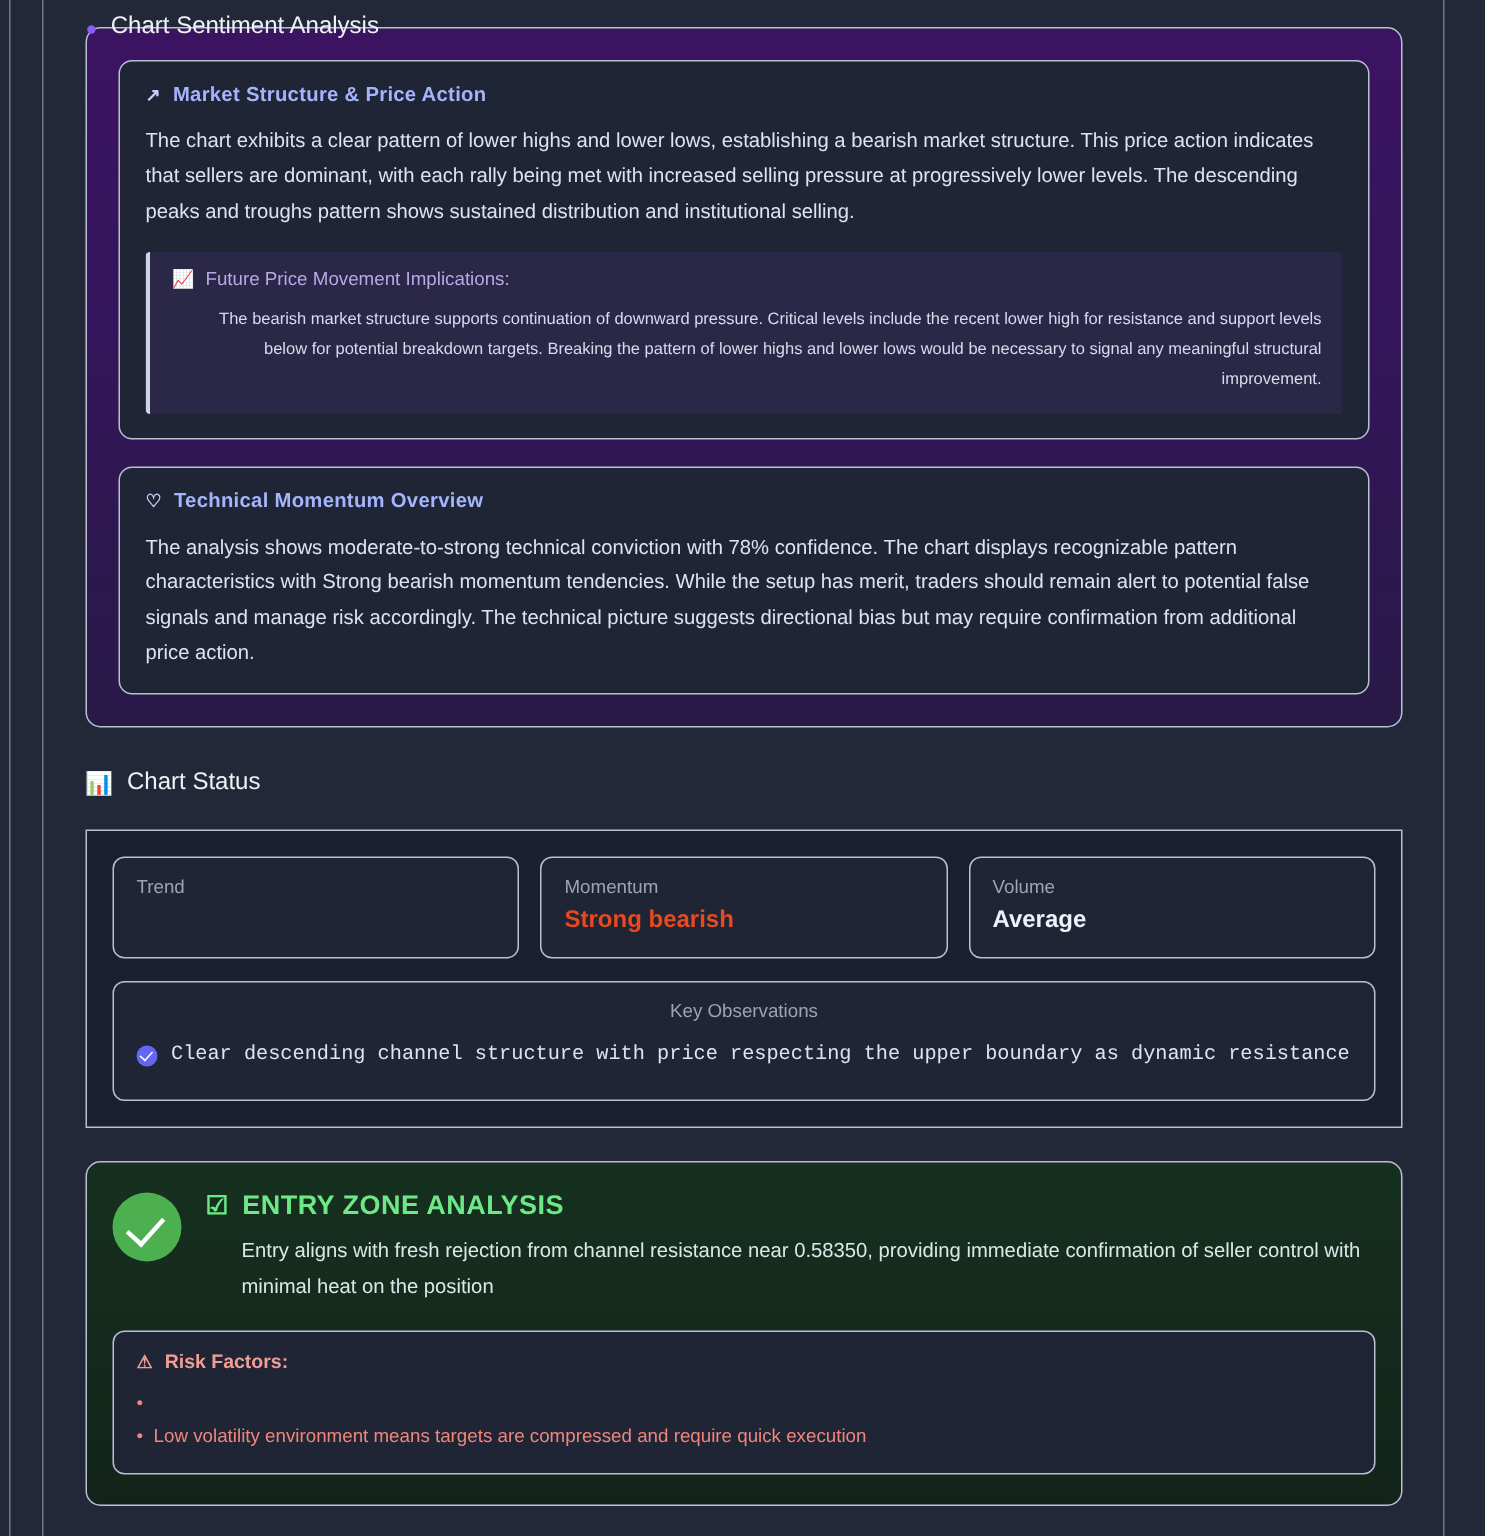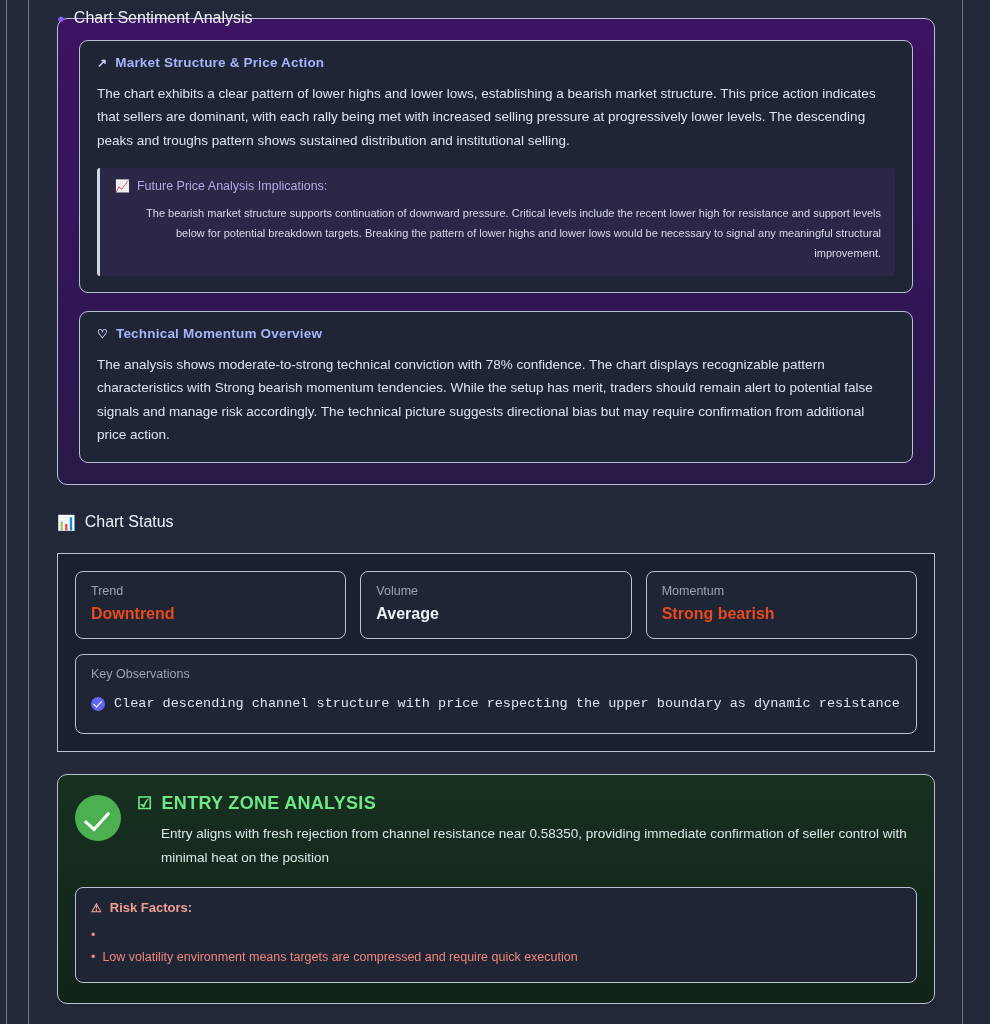--- a/index.html
+++ b/index.html
@@ -151,20 +151,21 @@
   }
   .v-danger { color: #e8491d; }
   .v-neutral { color: #eef1f8; }
 
   .obs-box {
     margin-top: 15px;
     border: 1px solid #b9c0d4;
     border-radius: 8px;
     background: #1f2535;
     padding: 12px 15px 15px 15px;
+    text-align: center;
   }
   .obs-label {
     font-size: 12.5px;
     color: #9aa3b8;
     margin-bottom: 10px;
   }
   .obs-item {
     display: flex;
     align-items: flex-start;
     gap: 9px;
@@ -282,21 +283,21 @@
     <div class="sub-card">
       <div class="sub-title">
         <span class="ico">↗</span>
         <span>Market Structure &amp; Price Action</span>
       </div>
       <div class="body-text">The chart exhibits a clear pattern of lower highs and lower lows, establishing a bearish market structure. This price action indicates that sellers are dominant, with each rally being met with increased selling pressure at progressively lower levels. The descending peaks and troughs pattern shows sustained distribution and institutional selling.</div>
 
       <div class="implication">
         <div class="implication-title">
           <span class="ico">📈</span>
-          <span>Future Price Analysis Implications:</span>
+          <span>Future Price Movement Implications:</span>
         </div>
         <div class="body-text">The bearish market structure supports continuation of downward pressure. Critical levels include the recent lower high for resistance and support levels below for potential breakdown targets. Breaking the pattern of lower highs and lower lows would be necessary to signal any meaningful structural improvement.</div>
       </div>
     </div>
 
     <div class="sub-card">
       <div class="sub-title">
         <span class="ico">♡</span>
         <span>Technical Momentum Overview</span>
       </div>
@@ -308,31 +309,30 @@
   <div class="section-head status-head">
     <span class="ico">📊</span>
     <span>Chart Status</span>
   </div>
 
   <div class="status-card">
     <div class="stat-row">
 
       <div class="stat-box">
         <div class="stat-label">Trend</div>
-        <div class="stat-value v-danger">Downtrend</div>
+      </div>
+
+      <div class="stat-box">
+        <div class="stat-label">Momentum</div>
+        <div class="stat-value v-danger">Strong bearish</div>
       </div>
 
       <div class="stat-box">
         <div class="stat-label">Volume</div>
         <div class="stat-value v-neutral">Average</div>
-      </div>
-
-      <div class="stat-box">
-        <div class="stat-label">Momentum</div>
-        <div class="stat-value v-danger">Strong bearish</div>
       </div>
 
     </div>
 
     <div class="obs-box">
       <div class="obs-label">Key Observations</div>
 
       <div class="obs-item">
         <span class="check-dot"></span>
         <span>Clear descending channel structure with price respecting the upper boundary as dynamic resistance</span>

